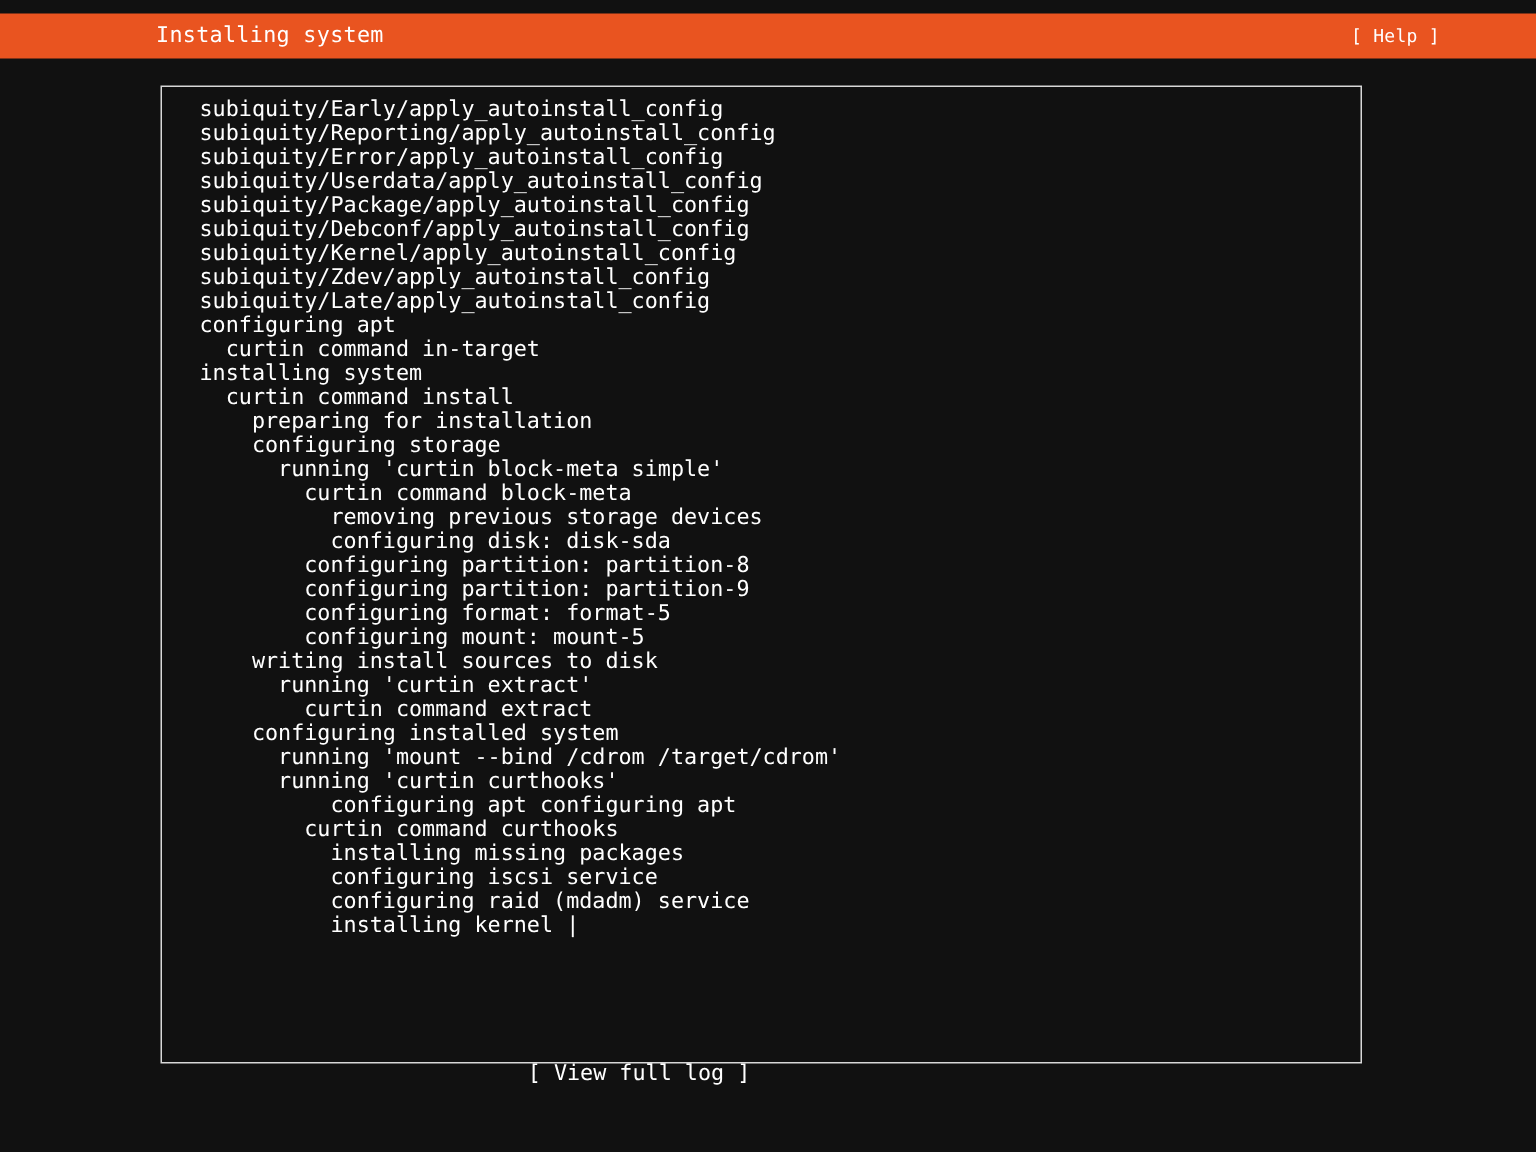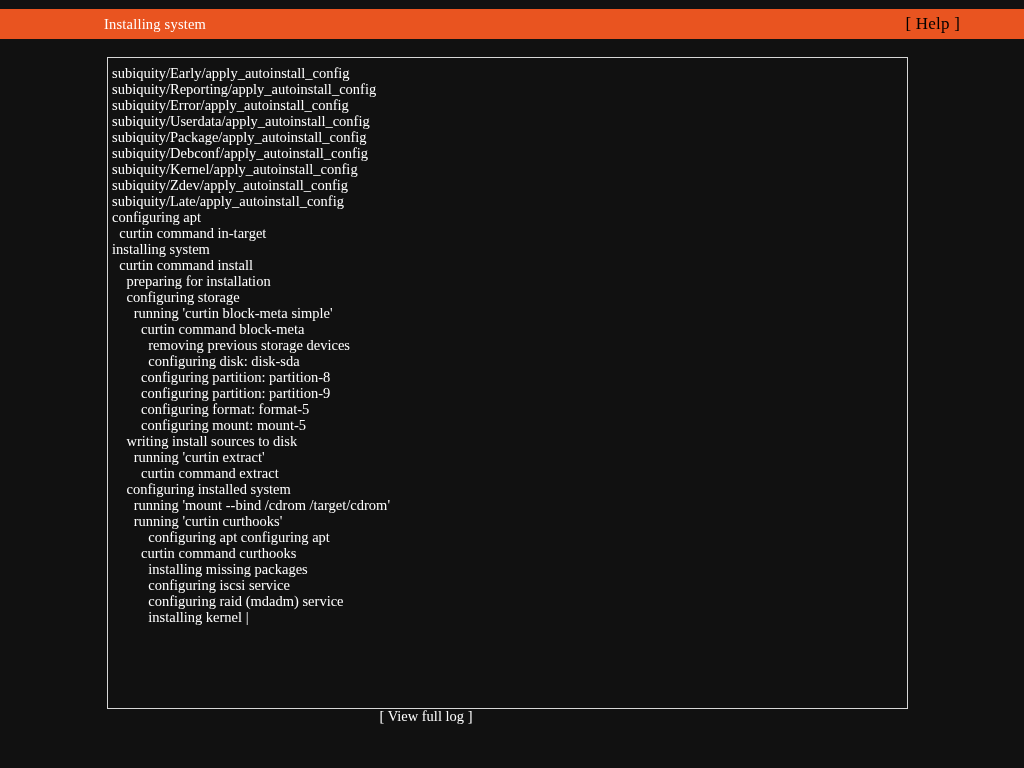--- a/index.html
+++ b/index.html
@@ -12,21 +12,20 @@
   }
   body {
     font-family: "DejaVu Sans Mono", "Liberation Mono", monospace;
     -webkit-font-smoothing: none;
   }
   .screen {
     position: relative;
     width: 1024px;
     height: 768px;
     background: #111111;
-    font-family: Liberation Serif, serif;
   }
 
   
   .header {
     position: absolute;
     left: 0;
     top: 9px;
     width: 1024px;
     height: 30px;
     background: #e95420;
@@ -43,22 +42,22 @@
     font-size: 14.5px;
     letter-spacing: 0.2px;
     white-space: pre;
   }
   .header-help {
     position: absolute;
     right: 64px;
     top: 0;
     height: 30px;
     line-height: 30px;
-    color: #000000;
-    font-size: 17px;
+    color: #ffffff;
+    font-size: 12px;
     letter-spacing: 0.2px;
     white-space: pre;
     cursor: pointer;
   }
 
   
   .log-frame {
     position: absolute;
     left: 107px;
     top: 57px;
@@ -77,20 +76,21 @@
     bottom: 2px;
     overflow: hidden;
   }
   .log-line {
     color: #ffffff;
     font-size: 14.5px;
     line-height: 16px;
     height: 16px;
     white-space: pre;
     letter-spacing: 0px;
+    margin-left: 21px;
   }
 
   
   .footer {
     position: absolute;
     left: 0;
     top: 706px;
     width: 852px;
     height: 20px;
     display: flex;

